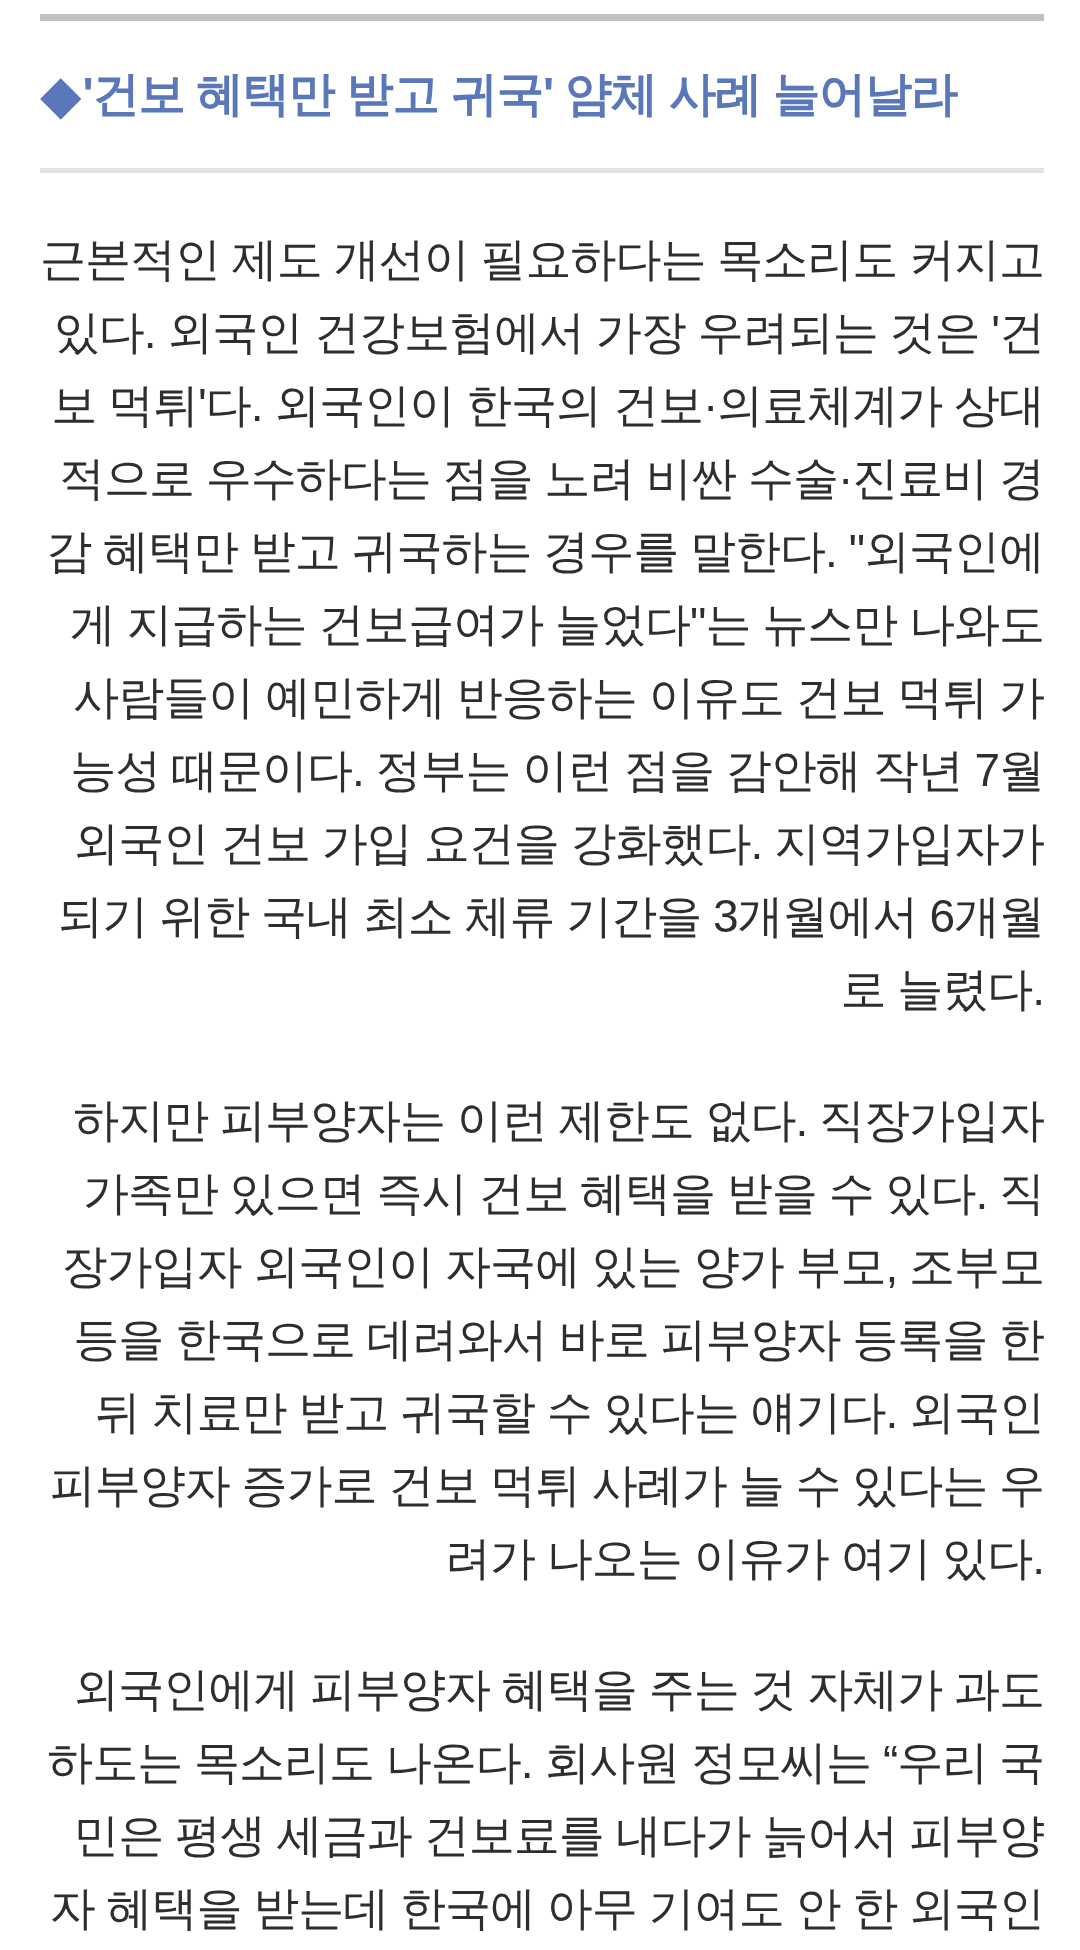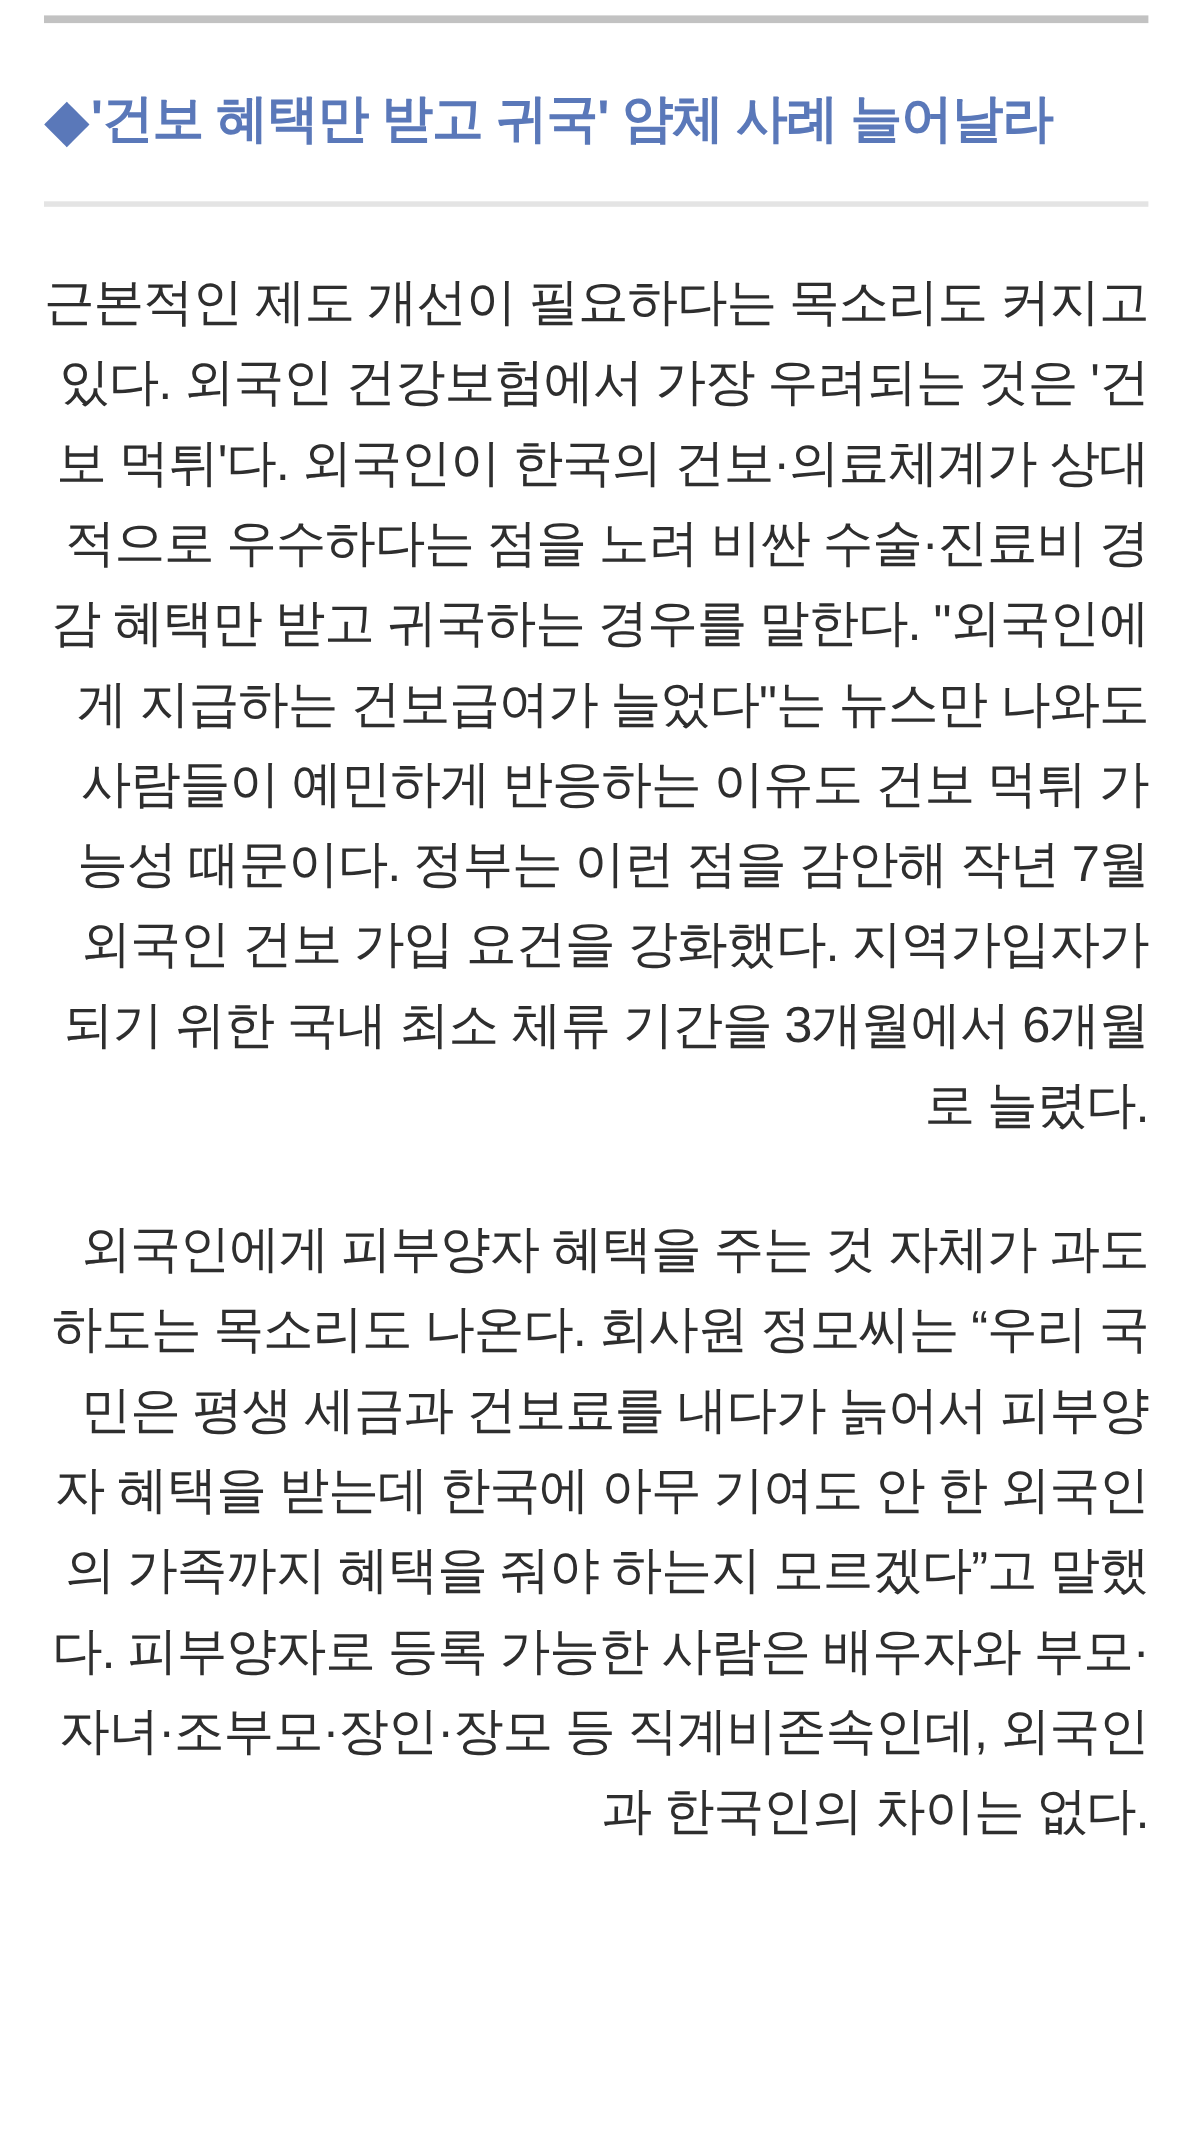--- a/index.html
+++ b/index.html
@@ -29,21 +29,21 @@
     margin-top: 14px;
     height: 7px;
     background: #c2c2c2;
   }
   .rule-bottom {
     margin-top: 43px;
     height: 5px;
     background: #e4e4e4;
   }
   .headline {
-    margin: 56px 0 0 0;
+    margin: 42px 0 0 0;
     font-size: 47px;
     line-height: 62px;
     font-weight: bold;
     letter-spacing: -1px;
     color: #5a78b9;
     white-space: nowrap;
   }
   .headline .bullet {
     font-size: 54px;
     vertical-align: -3px;
@@ -72,16 +72,17 @@
 <div class="page">
 
   <div class="rule rule-top"></div>
 
   <h2 class="headline"><span class="bullet">◆</span><span>'건보 혜택만 받고 귀국' 얌체 사례 늘어날라</span></h2>
 
   <div class="rule rule-bottom"></div>
 
   <div class="body-text">
     <p>근본적인 제도 개선이 필요하다는 목소리도 커지고 있다. 외국인 건강보험에서 가장 우려되는 것은 '건보 먹튀'다. 외국인이 한국의 건보·의료체계가 상대적으로 우수하다는 점을 노려 비싼 수술·진료비 경감 혜택만 받고 귀국하는 경우를 말한다. "외국인에게 지급하는 건보급여가 늘었다"는 뉴스만 나와도 사람들이 예민하게 반응하는 이유도 건보 먹튀 가능성 때문이다. 정부는 이런 점을 감안해 작년 7월 외국인 건보 가입 요건을 강화했다. 지역가입자가 되기 위한 국내 최소 체류 기간을 3개월에서 6개월로 늘렸다.</p>
+    <p>하지만 피부양자는 이런 제한도 없다. 직장가입자 가족만 있으면 즉시 건보 혜택을 받을 수 있다. 직장가입자 외국인이 자국에 있는 양가 부모, 조부모 등을 한국으로 데려와서 바로 피부양자 등록을 한 뒤 치료만 받고 귀국할 수 있다는 얘기다. 외국인 피부양자 증가로 건보 먹튀 사례가 늘 수 있다는 우려가 나오는 이유가 여기 있다.</p>
     <p>외국인에게 피부양자 혜택을 주는 것 자체가 과도하도는 목소리도 나온다. 회사원 정모씨는 “우리 국민은 평생 세금과 건보료를 내다가 늙어서 피부양자 혜택을 받는데 한국에 아무 기여도 안 한 외국인의 가족까지 혜택을 줘야 하는지 모르겠다”고 말했다. 피부양자로 등록 가능한 사람은 배우자와 부모·자녀·조부모·장인·장모 등 직계비존속인데, 외국인과 한국인의 차이는 없다.</p>
   </div>
 
 </div>
 
 </body></html>

